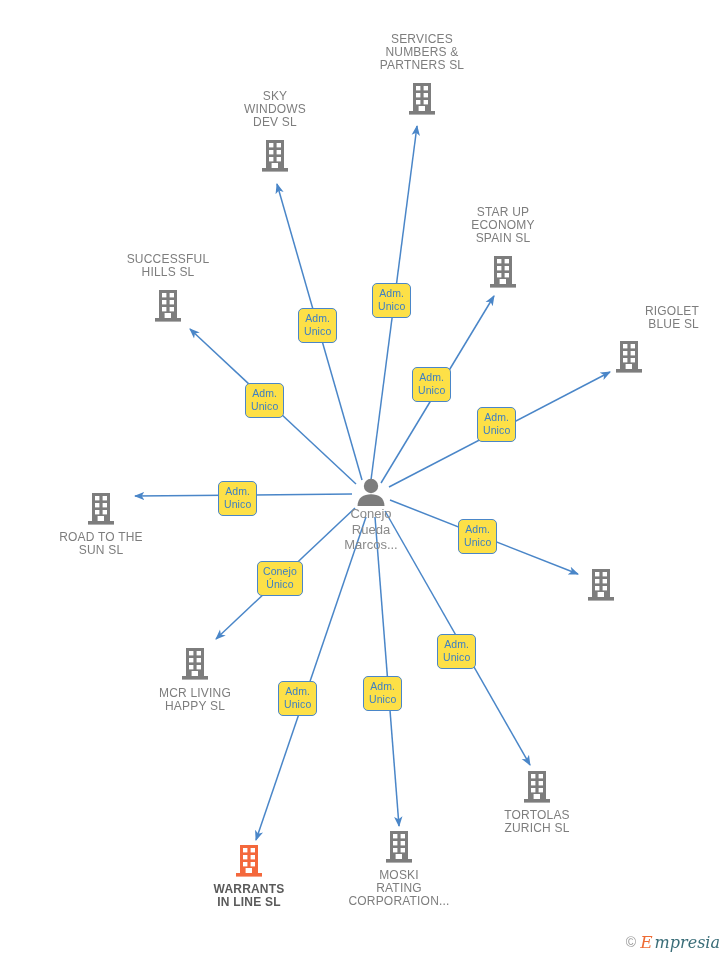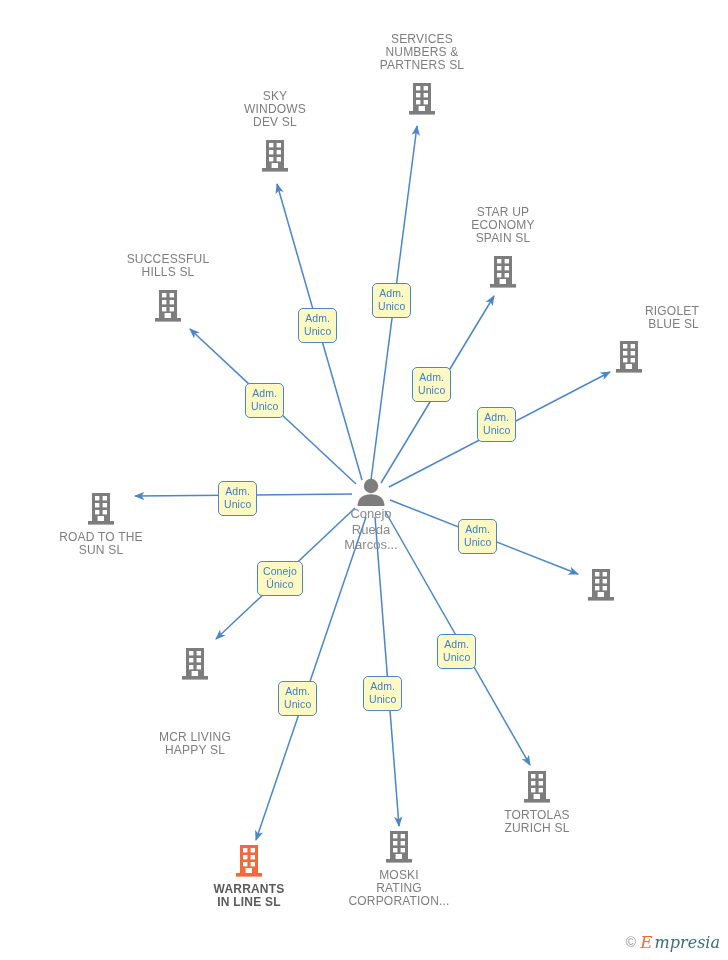--- a/index.html
+++ b/index.html
@@ -47,21 +47,21 @@
   }
   .person-label {
     font-size: 13px;
     line-height: 15.5px;
     color: #8a8a8a;
     white-space: pre-line;
   }
   .edge-label {
     position: absolute;
     box-sizing: border-box;
-    background: #fef9c3;
+    background: #fde047;
     border: 1.4px solid #4a86c8;
     border-radius: 5px;
     color: #3d7fc4;
     font-size: 10.5px;
     line-height: 13px;
     text-align: center;
     padding: 3px 5px 4px 5px;
     white-space: pre-line;
     letter-spacing: 0.1px;
   }
@@ -260,21 +260,21 @@
       <rect x="1" y="29" width="26" height="3.6" fill="#7d7d7d"></rect>
       <rect x="8" y="4" width="4.4" height="4.4" fill="#ffffff"></rect>
         <rect x="15.6" y="4" width="4.4" height="4.4" fill="#ffffff"></rect>
       <rect x="8" y="11" width="4.4" height="4.4" fill="#ffffff"></rect>
         <rect x="15.6" y="11" width="4.4" height="4.4" fill="#ffffff"></rect>
       <rect x="8" y="18" width="4.4" height="4.4" fill="#ffffff"></rect>
         <rect x="15.6" y="18" width="4.4" height="4.4" fill="#ffffff"></rect>
       <rect x="10.6" y="24" width="6.4" height="5" fill="#ffffff"></rect>
     </svg>
   </div>
-  <div class="node" style="left:195px; top:687px;margin-top:44px;">
+  <div class="node" style="left:195px; top:687px;">
     <div class="node-label">MCR LIVING
 HAPPY SL</div>
   </div>
 
   <div class="node" style="left:537px; top:770px;">
     <svg class="node-icon" width="28" height="34" viewBox="0 0 28 34">
       <rect x="5" y="1" width="18" height="28" fill="#7d7d7d"></rect>
       <rect x="1" y="29" width="26" height="3.6" fill="#7d7d7d"></rect>
       <rect x="8" y="4" width="4.4" height="4.4" fill="#ffffff"></rect>
         <rect x="15.6" y="4" width="4.4" height="4.4" fill="#ffffff"></rect>

